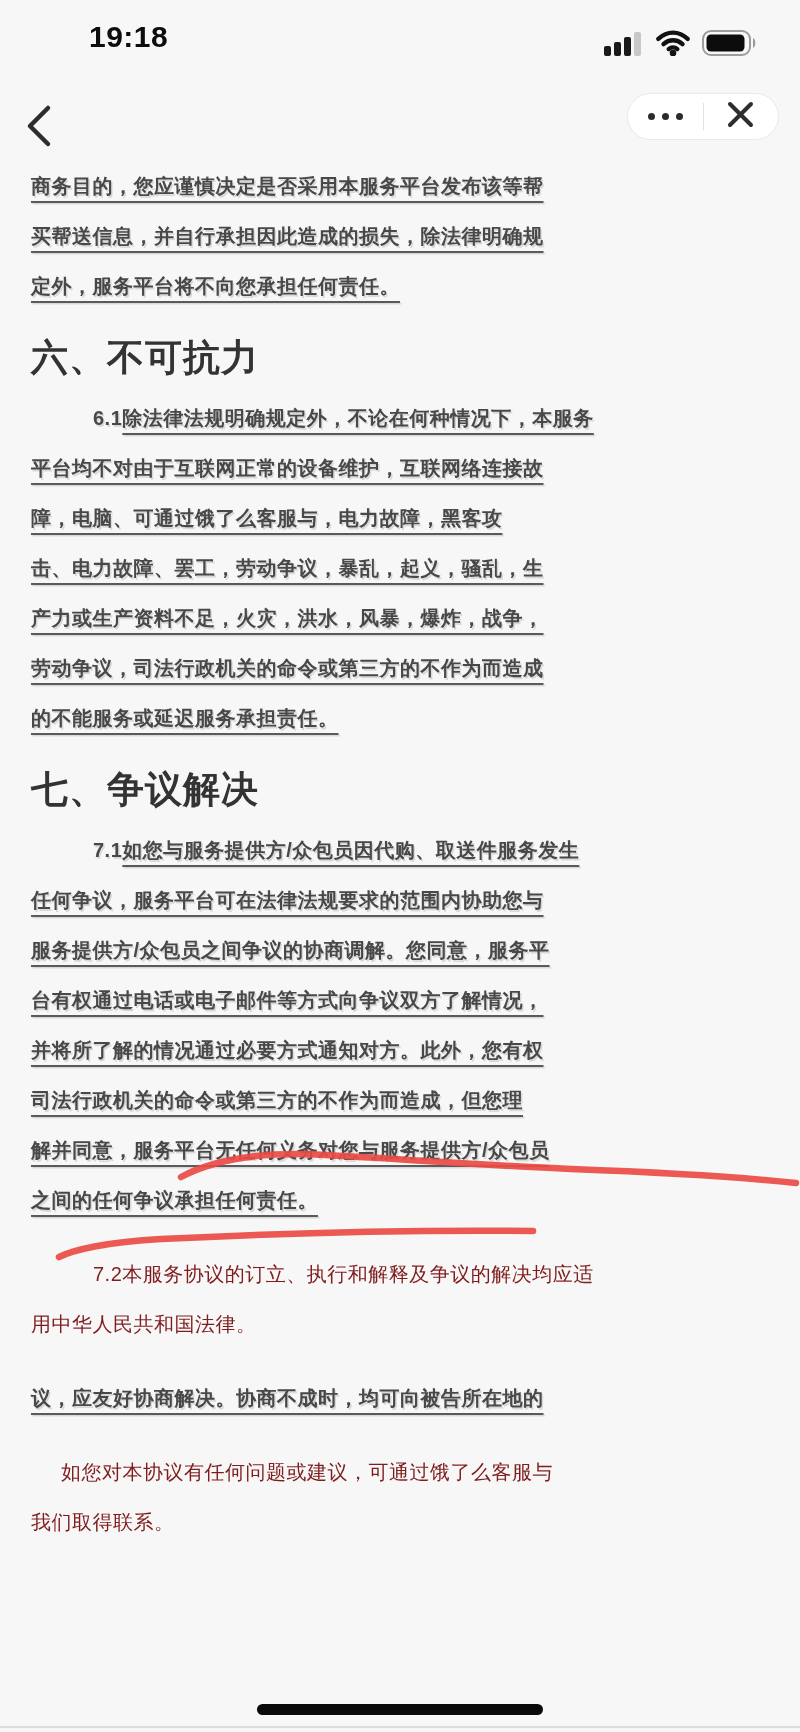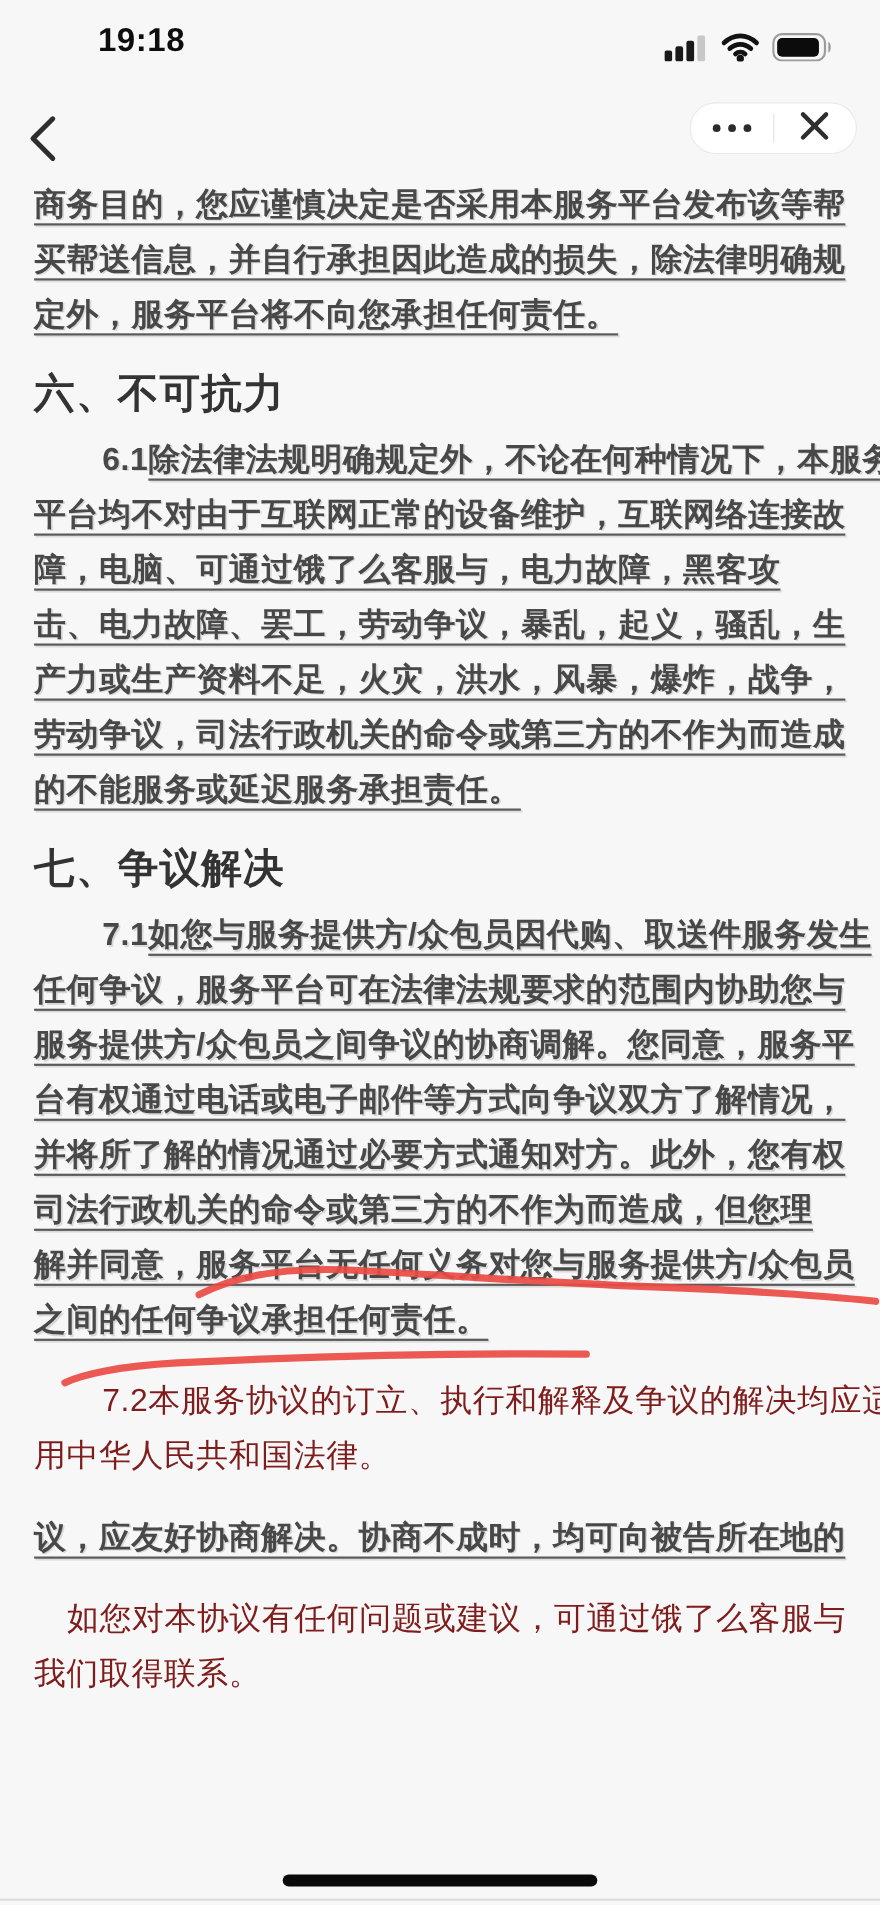--- a/index.html
+++ b/index.html
@@ -24,21 +24,21 @@
   .capsule-half{flex:1;height:100%;display:flex;align-items:center;justify-content:center;cursor:pointer;}
   .dots{display:flex;gap:7px;}
   .dots i{width:7px;height:7px;border-radius:50%;background:#2b2b2b;}
   .capsule-divider{width:1px;height:27px;background:#e2e2e2;}
   
   .content{position:absolute;left:31px;right:31px;top:145px;padding-top:16px;}
   .para{margin-top:24px;}
   .content > .para:first-child{margin-top:0;}
   .heading{margin:22px 0 0 0;font-size:37px;line-height:50px;font-weight:700;color:#333;letter-spacing:1px;}
   .heading + .para{margin-top:10px;}
-  .line{height:50px;line-height:50px;font-size:29px;letter-spacing:.5px;white-space:nowrap;}
+  .line{height:50px;line-height:50px;font-size:20px;letter-spacing:.5px;white-space:nowrap;}
   .line.indent{padding-left:30px;}
   .para.em{font-weight:700;color:#484848;text-shadow:1.5px 1.5px 0 rgba(0,0,0,.12);}
   .para.em .u{
     text-decoration:underline;
     text-decoration-thickness:2px;
     text-underline-offset:8px;
     text-decoration-color:#5a5a5a;
   }
   .para.plain{color:#7f1d1d;}
   .prefix{text-decoration:none;margin-left:32px;}

